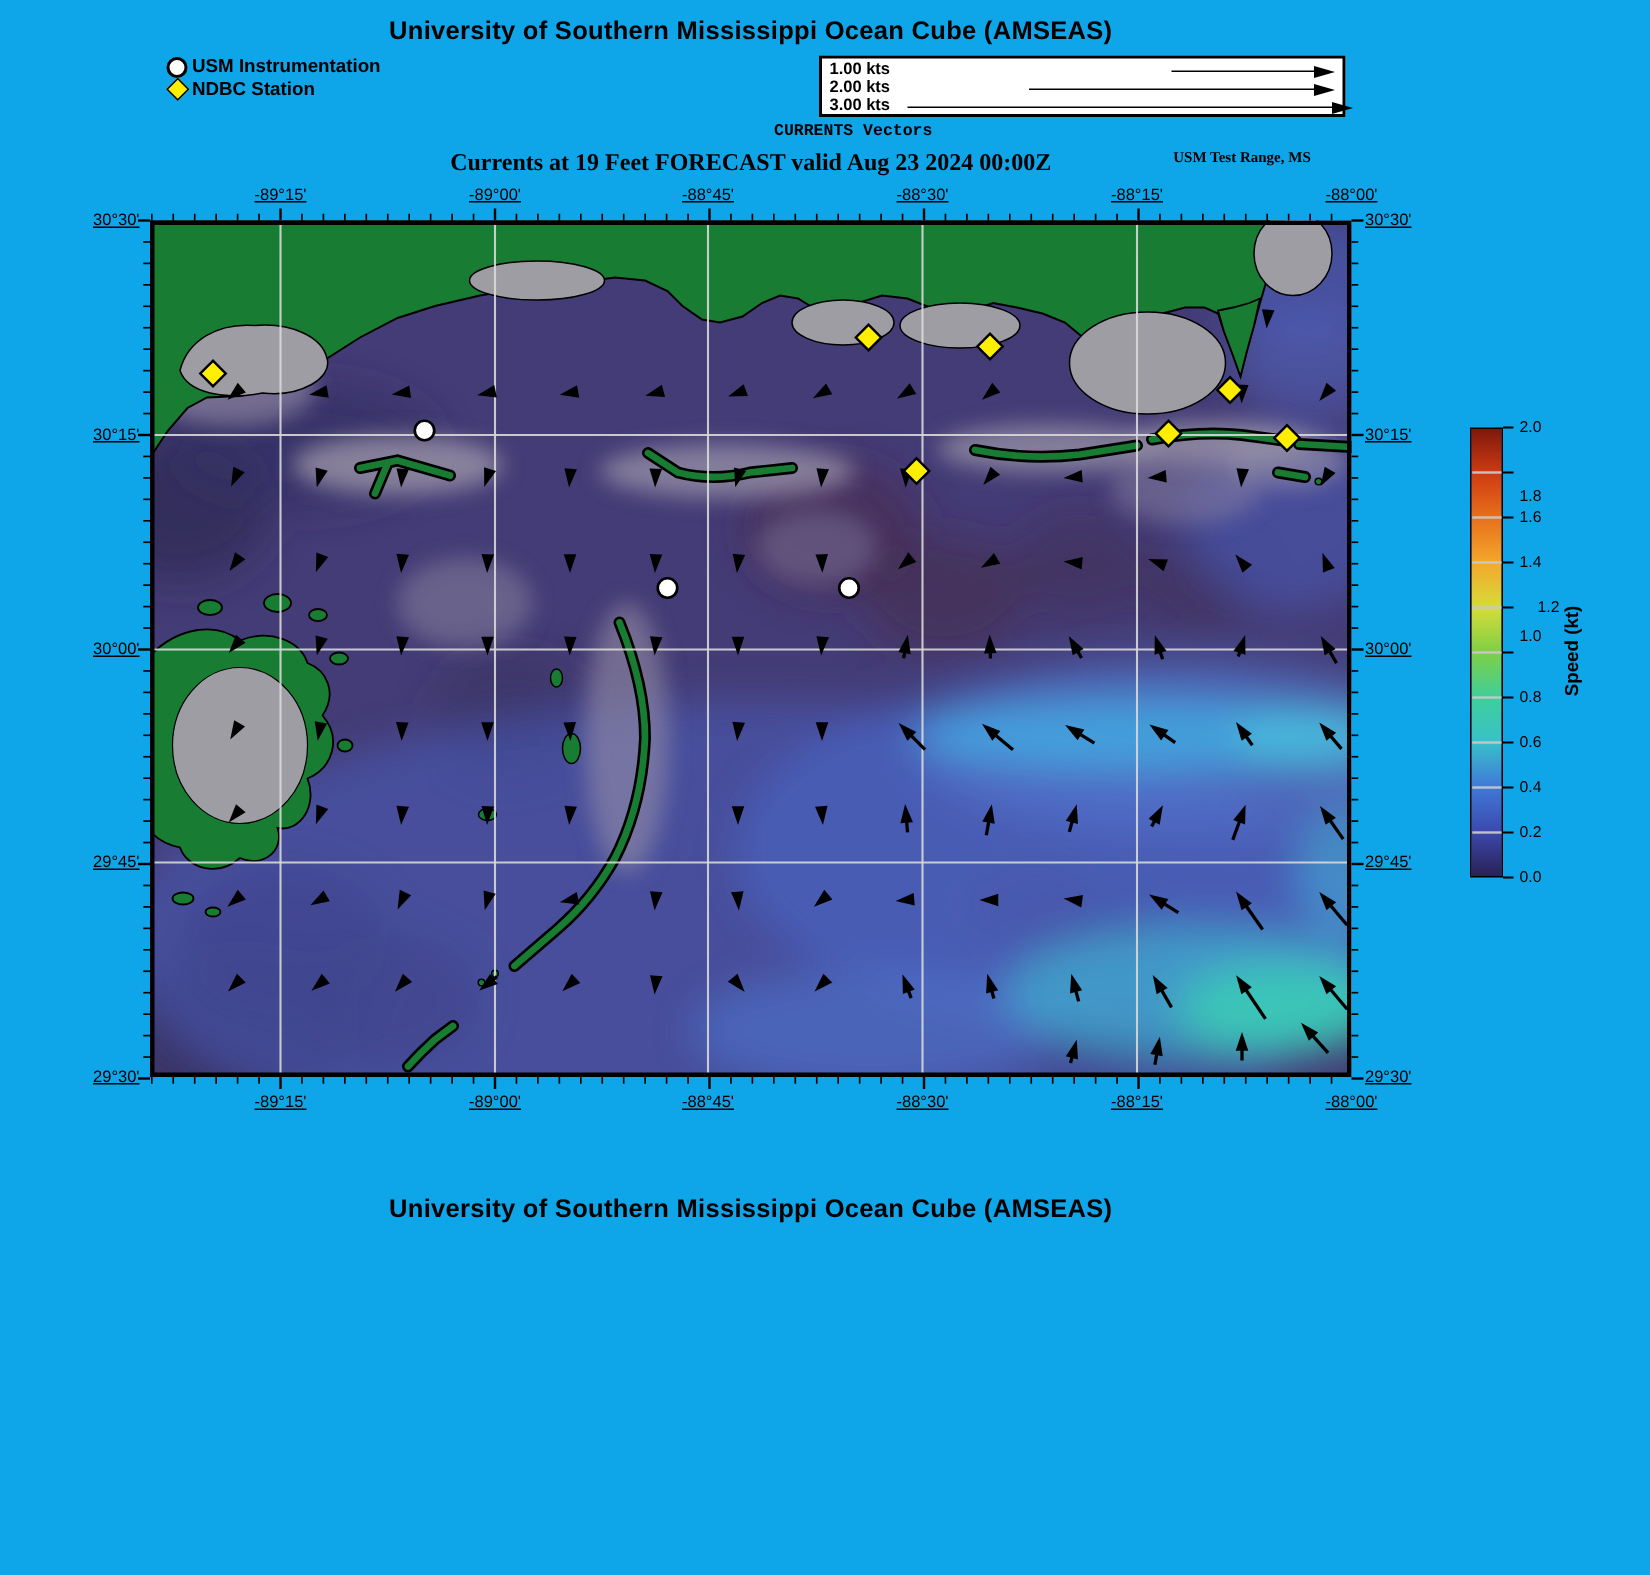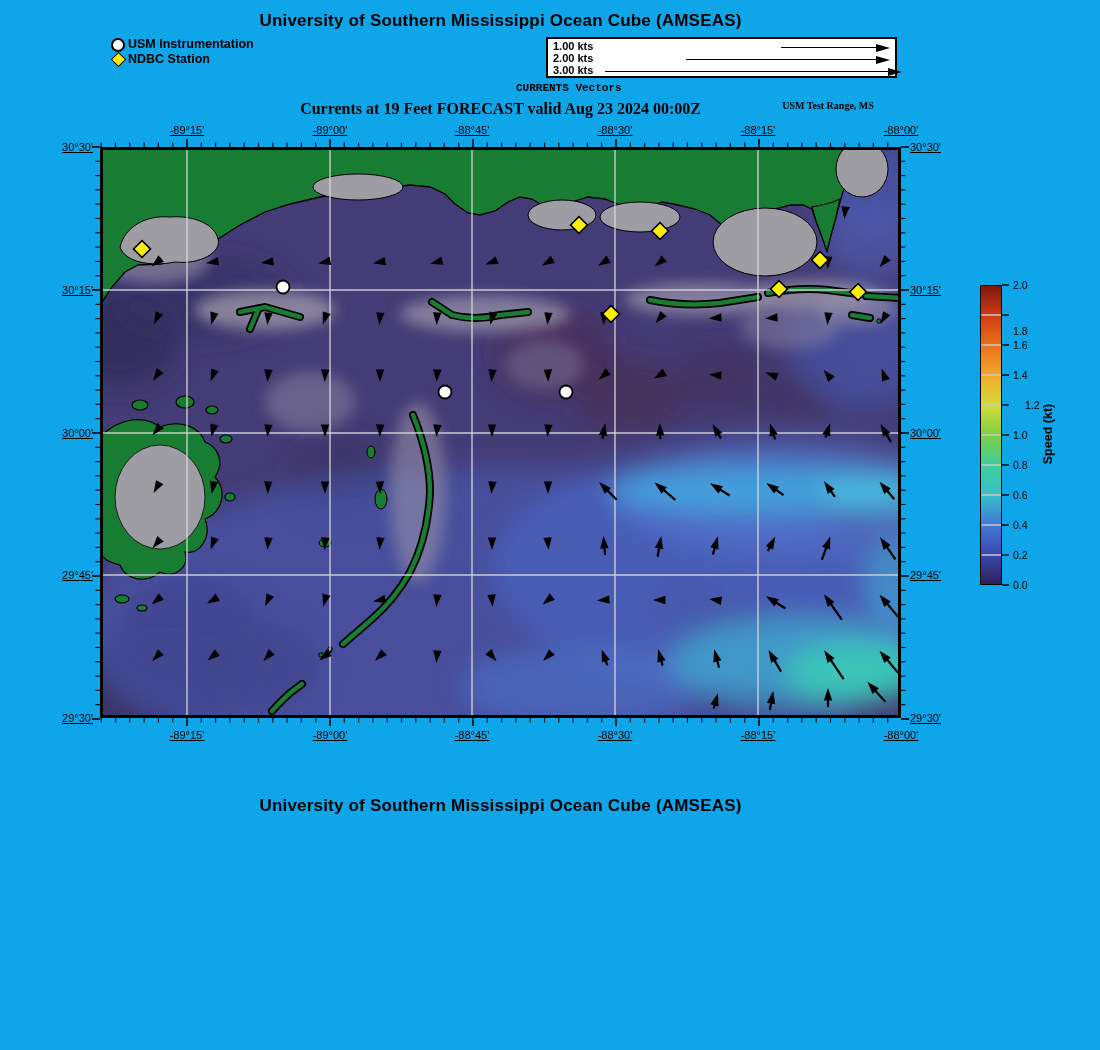--- a/index.html
+++ b/index.html
@@ -865,21 +865,21 @@
       <line x1="27" y1="35" x2="34" y2="35" stroke="#000" stroke-width="1.4"></line>
       <line x1="6.5" y1="35" x2="26" y2="35" stroke="#c8c8c8" stroke-width="1.6" opacity="0.95"></line>
       <line x1="27" y1="5" x2="34" y2="5" stroke="#000" stroke-width="1.4"></line>
     </svg>
   <div id="cbar-labels">
       <div class="cbar-tick-label" style="left:1013px;top:579px;">0.0</div>
       <div class="cbar-tick-label" style="left:1013px;top:549px;">0.2</div>
       <div class="cbar-tick-label" style="left:1013px;top:519px;">0.4</div>
       <div class="cbar-tick-label" style="left:1013px;top:489px;">0.6</div>
       <div class="cbar-tick-label" style="left:1013px;top:459px;">0.8</div>
-      <div class="cbar-tick-label" style="left:1013px;top:429px;">1.0</div>
+      <div class="cbar-tick-label" style="left:1013px;top:418px;">1.0</div>
       <div class="cbar-tick-label" style="left:1013px;top:399px;margin-left:12px;">1.2</div>
       <div class="cbar-tick-label" style="left:1013px;top:369px;">1.4</div>
       <div class="cbar-tick-label" style="left:1013px;top:339px;">1.6</div>
       <div class="cbar-tick-label" style="left:1013px;top:309px;margin-top:16px;">1.8</div>
       <div class="cbar-tick-label" style="left:1013px;top:279px;">2.0</div>
     </div>
   <div class="abs cbar-label">Speed (kt)</div>
 
   <div class="abs bottom-title">University of Southern Mississippi Ocean Cube (AMSEAS)</div>
 </div>

